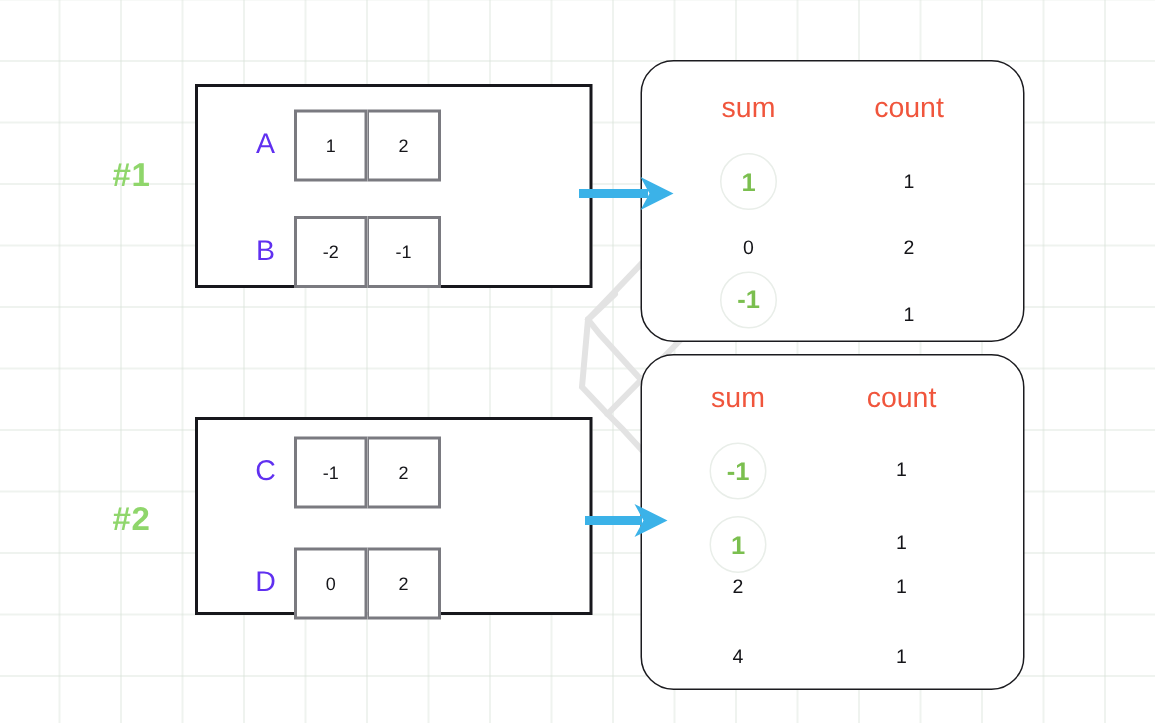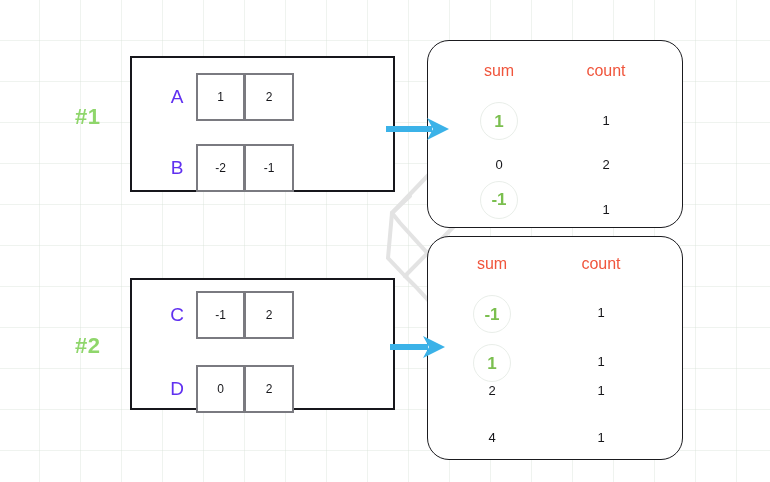--- a/index.html
+++ b/index.html
@@ -74,21 +74,21 @@
   .agg-box {
     position: absolute;
     box-sizing: border-box;
     border: 1.6px solid #1b1b1f;
     border-radius: 22px;
     background: #ffffff;
   }
   .agg-head {
     position: absolute;
     color: #f0553c;
-    font-size: 16px;
+    font-size: 19px;
     font-weight: 500;
     font-family: "Liberation Sans", sans-serif;
     white-space: nowrap;
   }
   .agg-val {
     position: absolute;
     font-size: 13px;
     color: #151519;
     font-family: "Liberation Sans", sans-serif;
     text-align: center;

